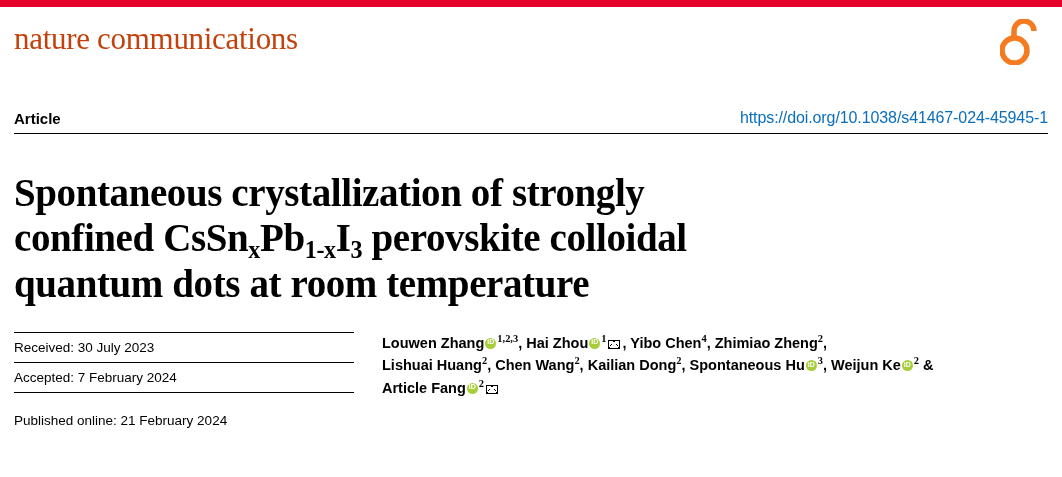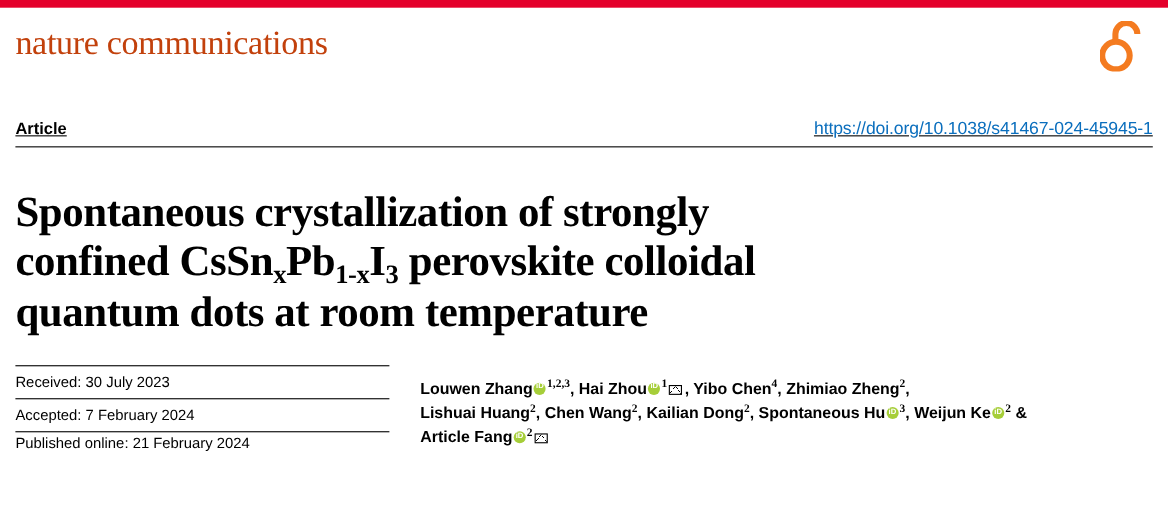--- a/index.html
+++ b/index.html
@@ -39,25 +39,24 @@
   .oa-icon {
     width: 42px;
     height: 46px;
     position: relative;
     margin-right: 6px;
   }
   .oa-icon svg { display: block; }
 
   .meta-row {
     display: flex;
-    align-items: flex-start;
+    align-items: center;
     justify-content: space-between;
     padding: 0 14px;
     margin-top: 40px;
-    text-decoration: underline;
   }
   .article-label {
     font-family: "Liberation Sans", sans-serif;
     font-size: 15px;
     font-weight: bold;
     color: #000000;
   }
   .doi-link {
     font-family: "Liberation Sans", sans-serif;
     font-size: 16px;
@@ -85,21 +84,20 @@
     vertical-align: baseline;
     position: relative;
     top: 0.28em;
   }
 
   .lower {
     display: flex;
     margin-top: 21px;
     padding: 0 14px;
     gap: 0;
-    align-items: flex-end;
   }
   .dates-col {
     width: 340px;
     flex: 0 0 340px;
   }
   .date-line {
     font-family: "Liberation Sans", sans-serif;
     font-size: 13.5px;
     color: #000000;
     padding: 7px 0 7px 0;
@@ -162,21 +160,21 @@
       linear-gradient(to bottom right, transparent 46%, #000 46%, #000 52%, transparent 52%) ,
       linear-gradient(to bottom left, transparent 46%, #000 46%, #000 52%, transparent 52%);
     background-size: 50% 100%, 50% 100%;
     background-position: left top, right top;
     background-repeat: no-repeat;
   }
   .pub-line {
     font-family: "Liberation Sans", sans-serif;
     font-size: 13.5px;
     color: #000000;
-    padding-top: 2px;
+    padding-top: 20px;
     border-top: 1px solid #000000;
     margin-top: 0;
   }
 </style>
 </head>
 <body>
 
 <div class="top-rule"></div>
 
 <div class="masthead">

